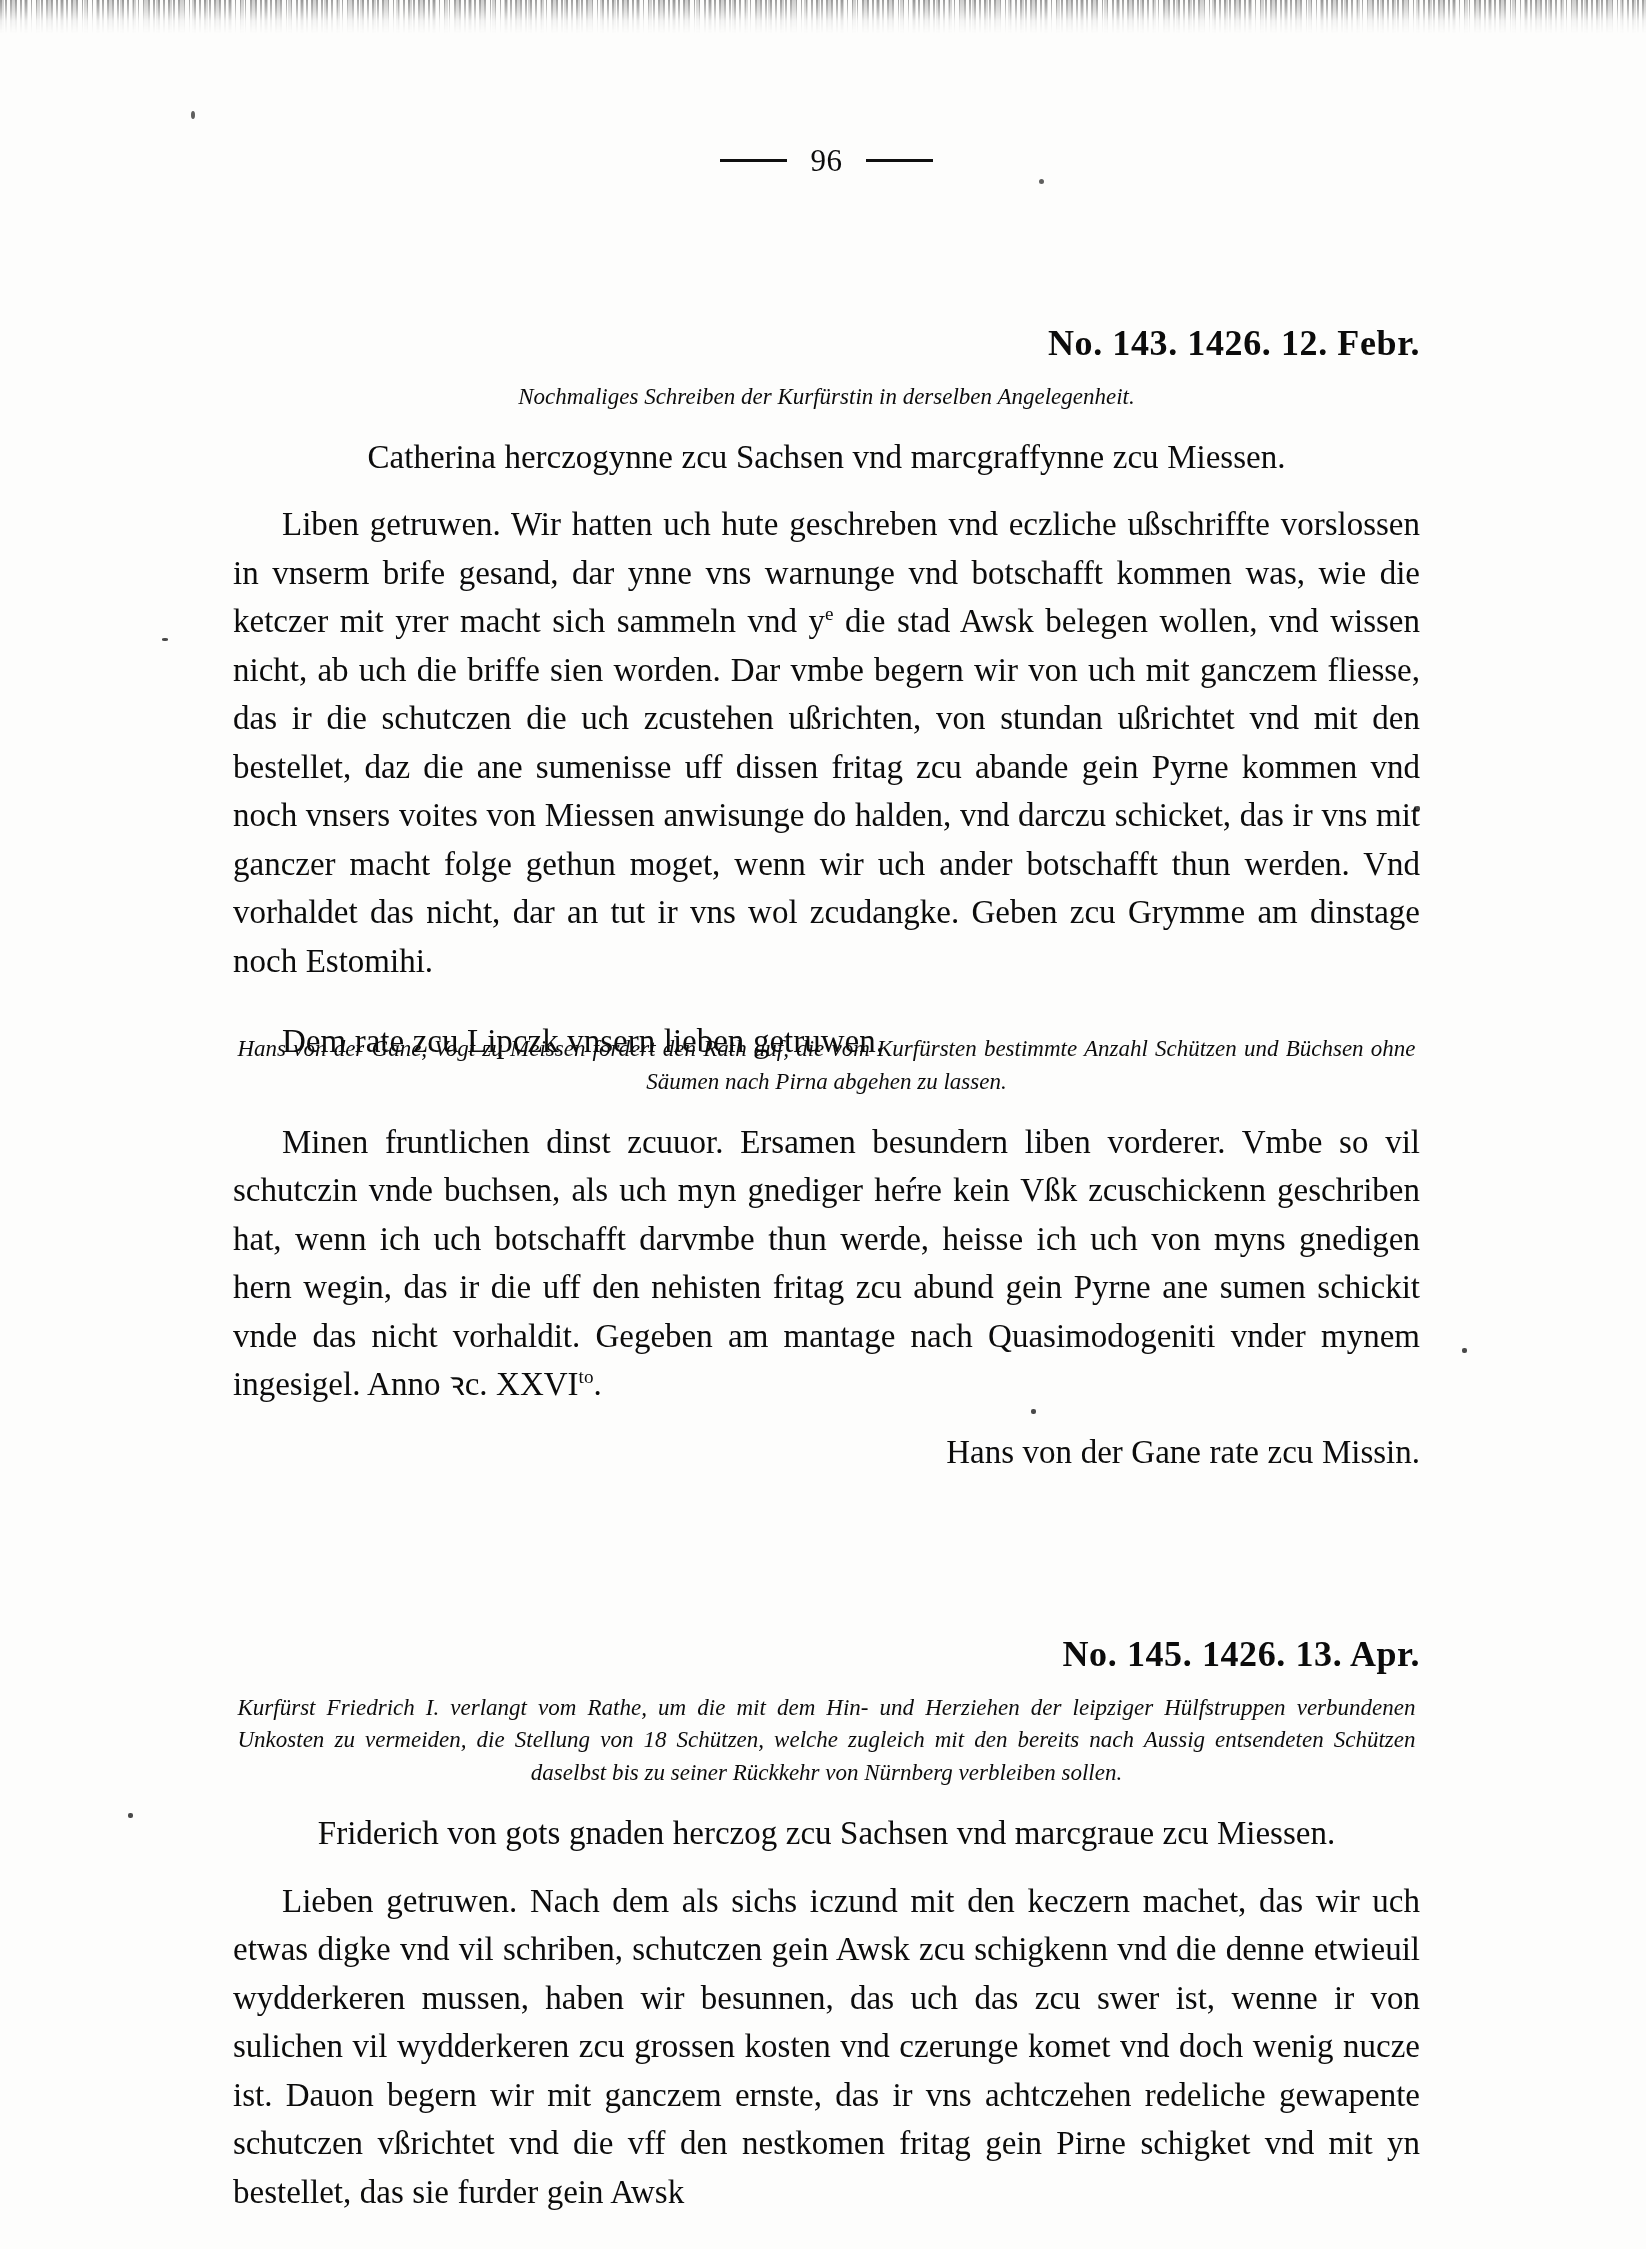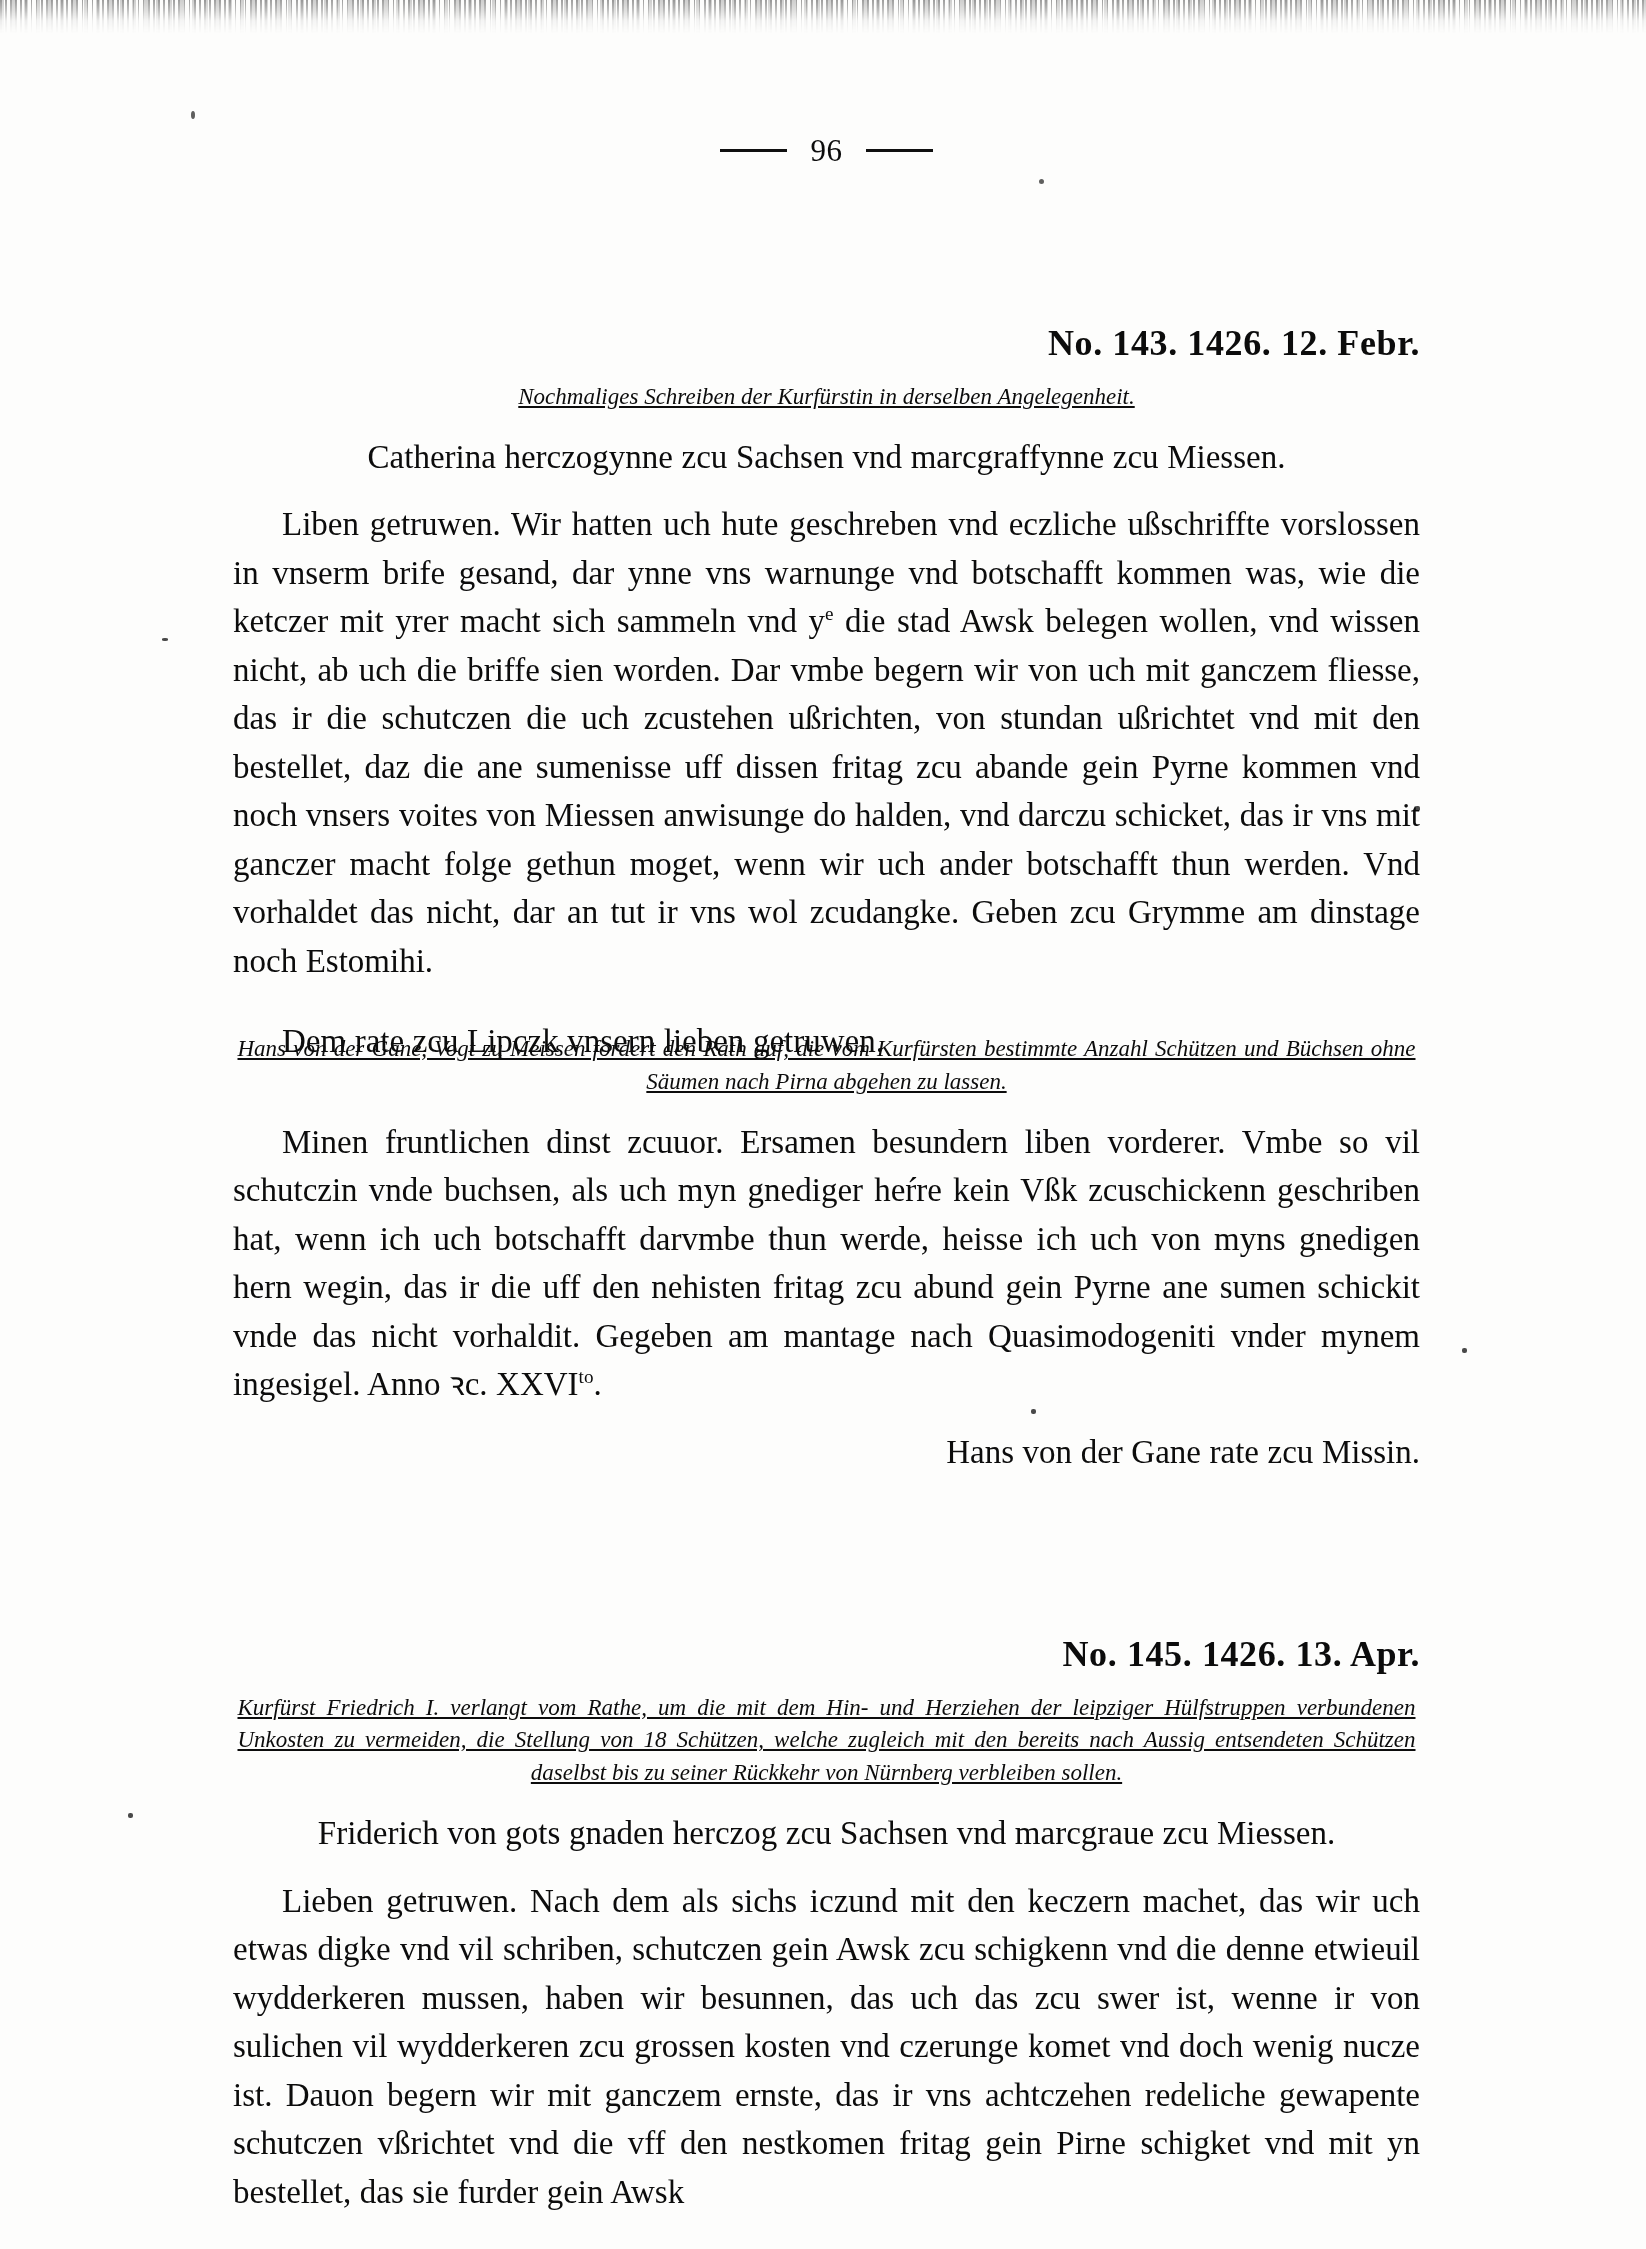--- a/index.html
+++ b/index.html
@@ -51,21 +51,21 @@
     position: absolute;
     left: 233px;
     top: 0;
     width: 1187px;
   }
 
   
   .runhead {
     position: absolute;
     left: 0;
-    top: 135px;
+    top: 145px;
     width: 1187px;
     display: flex;
     align-items: center;
     justify-content: center;
     gap: 23px;
   }
   .runhead .rule {
     display: block;
     width: 67px;
     height: 2.8px;
@@ -87,21 +87,20 @@
     line-height: 1.1;
     margin: 0 0 0 0;
   }
 
   .regest {
     font-style: italic;
     font-size: 23px;
     line-height: 1.42;
     text-align: center;
     margin: 17px 0 0 0;
-    text-decoration: underline;
   }
   .regest.block {
     text-align: justify;
     text-align-last: center;
     padding: 0 4.5px;
   }
 
   .para {
     font-size: 33px;
     line-height: 1.47;

